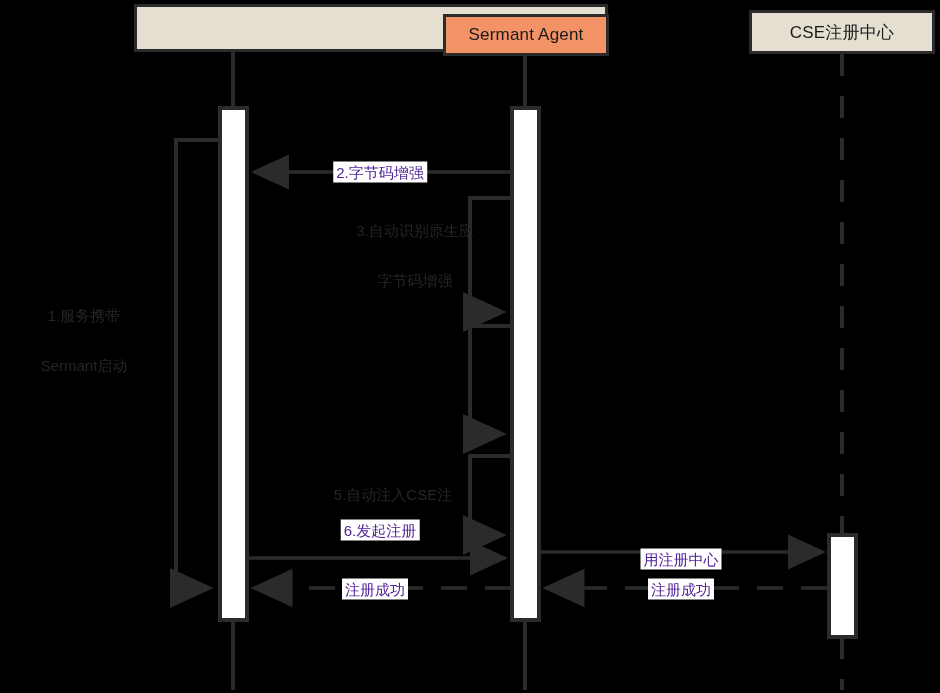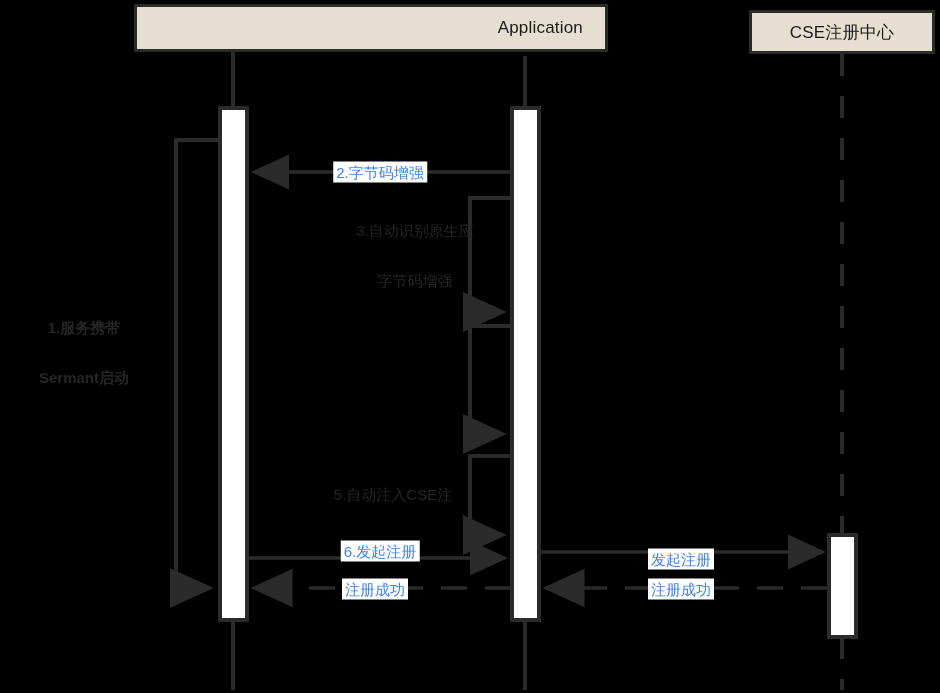--- a/index.html
+++ b/index.html
@@ -59,21 +59,21 @@
     top: 10px;
     width: 186px;
     height: 44px;
     background: #E4DFD0;
     justify-content: center;
   }
   
   .msg-label {
     position: absolute;
     background: #FFFFFF;
-    color: #3b82f6;
+    color: #4c1d95;
     font-size: 15px;
     line-height: 19px;
     padding: 1px 3px;
     white-space: nowrap;
     transform: translate(-50%, -50%);
   }
   
   .dim-text {
     position: absolute;
     color: #262626;
@@ -154,43 +154,46 @@
 
     <g>
       <line x1="511" y1="588" x2="254" y2="588" stroke="#2b2b2b" stroke-width="3.5" stroke-dasharray="26 18" marker-end="url(#arrow-open)"></line>
     </g>
   </svg>
 
   <div class="participant-box box-application">
     <span class="participant-label">Application</span>
   </div>
 
+  <div class="participant-box box-sermant">
+    <span class="participant-label">Sermant Agent</span>
+  </div>
 
   <div class="participant-box box-cse">
     <span class="participant-label">CSE注册中心</span>
   </div>
 
-  <div class="dim-text" style="left:84px; top:352px; width:160px;font-weight:bold;">
+  <div class="dim-text" style="left:84px; top:340px; width:160px;">
     <div>1.服务携带</div>
     <div>Sermant启动</div>
   </div>
 
   <div class="msg-label" style="left:380px; top:172px;">2.字节码增强</div>
 
   <div class="dim-text" style="left:415px; top:255px; width:170px;">
     <div>3.自动识别原生应</div>
     <div>字节码增强</div>
   </div>
 
 
   <div class="dim-text" style="left:393px; top:494px; width:170px;">
     <div>5.自动注入CSE注</div>
   </div>
 
-  <div class="msg-label" style="left:380px; top:551px;text-align:center;">6.发起注册</div>
+  <div class="msg-label" style="left:380px; top:530px;text-align:center;">6.发起注册</div>
 
-  <div class="msg-label" style="left:681px; top:559px;">发起注册</div>
+  <div class="msg-label" style="left:681px; top:559px;">用注册中心</div>
 
   <div class="msg-label" style="left:681px; top:589px;">注册成功</div>
 
   <div class="msg-label" style="left:375px; top:589px;">注册成功</div>
 
 </div>
 
 </body></html>

